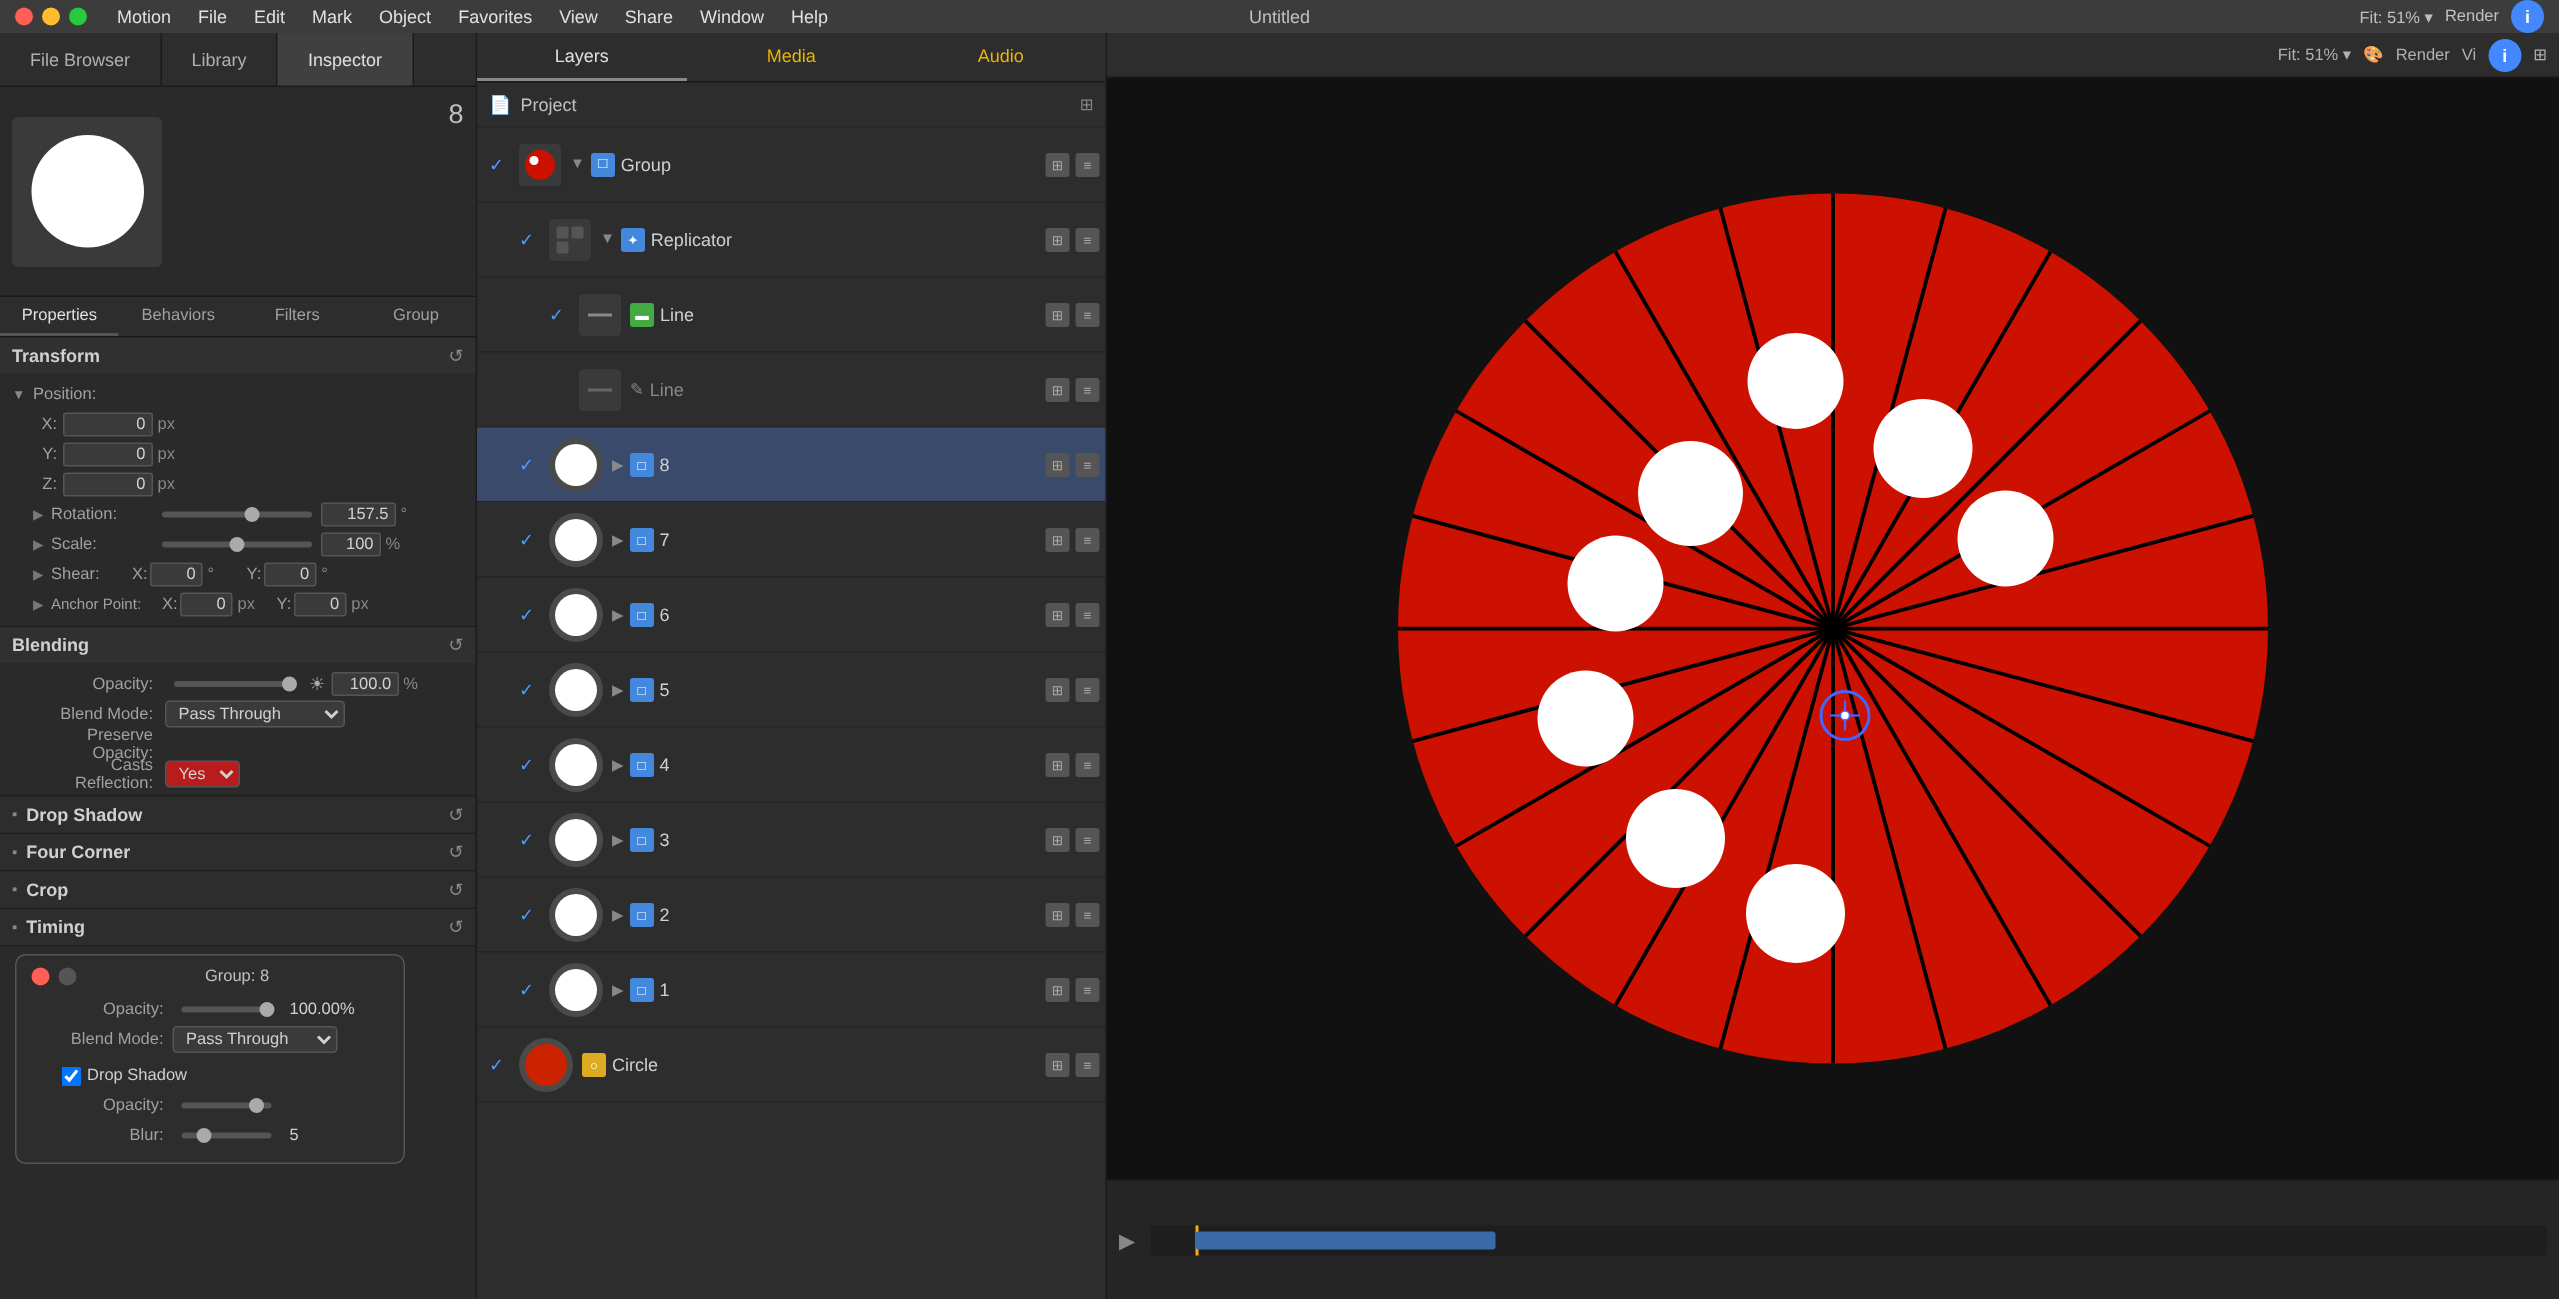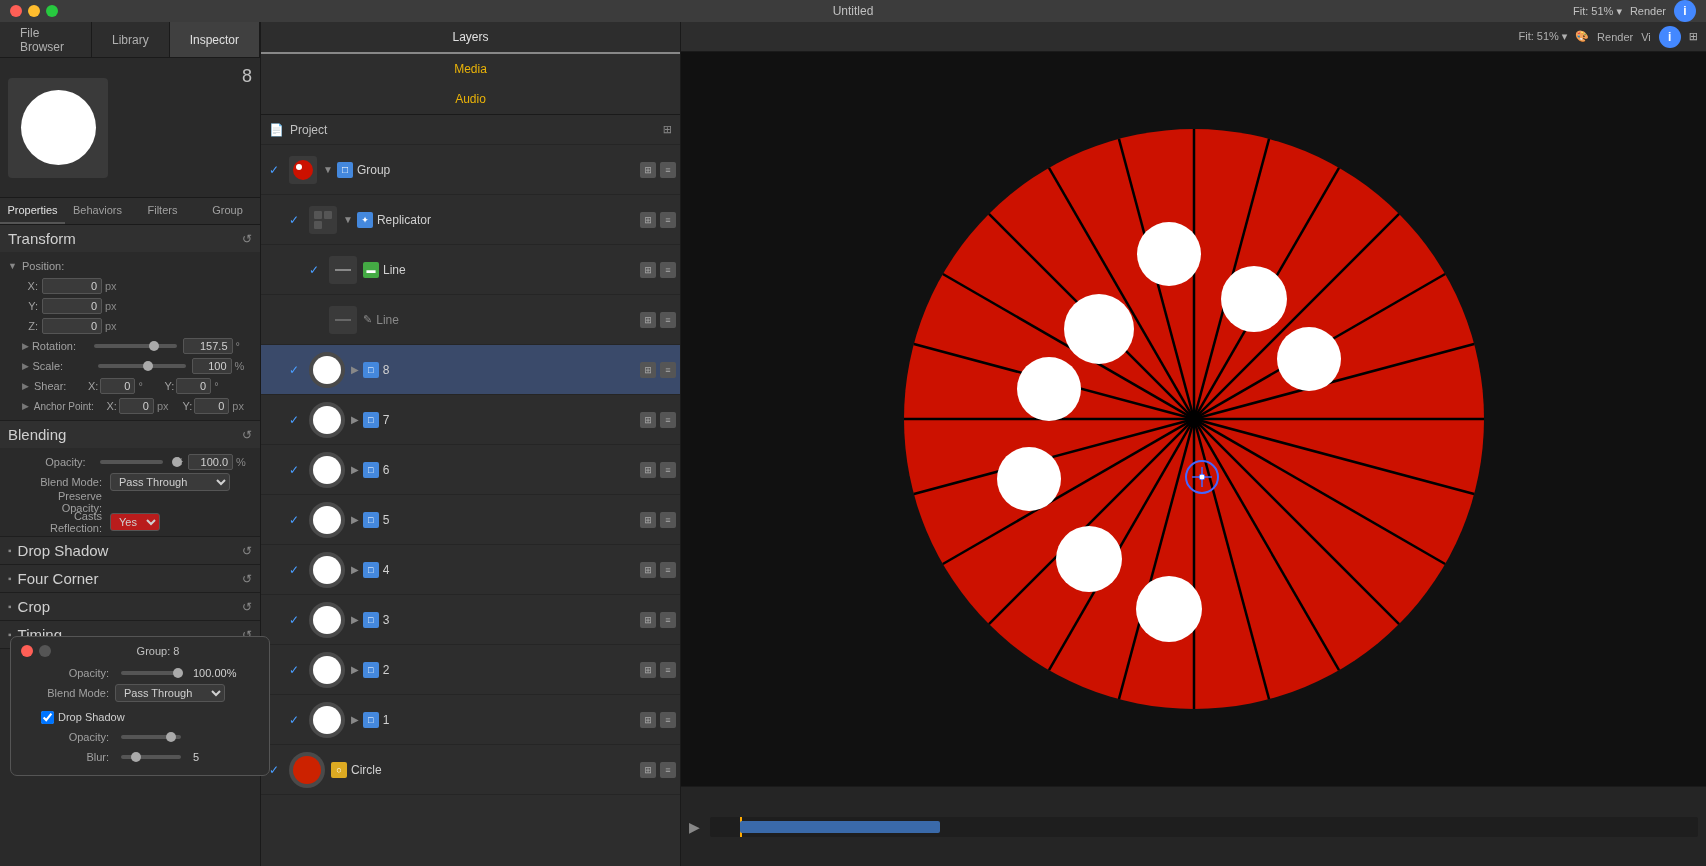--- a/index.html
+++ b/index.html
@@ -93,21 +93,21 @@
     }
 
     
     .content-area {
       flex: 1;
       display: flex;
     }
 
     
     .left-panel {
-      width: 261px;
+      width: 318px;
       background: #2a2a2a;
       display: flex;
       flex-direction: column;
       border-right: 1px solid #1a1a1a;
       justify-content: flex-end;
     }
 
     
     .preview-area {
       height: 140px;
@@ -176,22 +176,22 @@
     }
     .section-header {
       display: flex;
       align-items: center;
       padding: 5px 8px;
       background: #303030;
       cursor: pointer;
       user-select: none;
     }
     .section-title {
-      font-size: 15px;
-      font-weight: 400;
+      font-size: 12px;
+      font-weight: 700;
       color: #d0d0d0;
       flex: 1;
     }
     .section-toggle {
       color: #888;
       font-size: 10px;
       margin-right: 6px;
     }
     .section-reset {
       color: #888;
@@ -343,21 +343,20 @@
       width: 420px;
       background: #2d2d2d;
       display: flex;
       flex-direction: column;
       border-right: 1px solid #1a1a1a;
     }
     .layers-tabs {
       display: flex;
       background: #2d2d2d;
       border-bottom: 1px solid #1a1a1a;
-      flex-direction: column;
     }
     .layers-tab {
       flex: 1;
       text-align: center;
       padding: 8px 4px;
       font-size: 12px;
       color: #eab308;
       cursor: pointer;
     }
     .layers-tab.active {
@@ -547,20 +546,32 @@
     }
   </style>
 </head>
 <body>
 
 <div class="title-bar">
   <div class="title-bar-icons">
     <div class="tb-dot red"></div>
     <div class="tb-dot yellow"></div>
     <div class="tb-dot green"></div>
+  </div>
+  <div class="title-bar-menu">
+    <span>Motion</span>
+    <span>File</span>
+    <span>Edit</span>
+    <span>Mark</span>
+    <span>Object</span>
+    <span>Favorites</span>
+    <span>View</span>
+    <span>Share</span>
+    <span>Window</span>
+    <span>Help</span>
   </div>
   <div class="title-bar-title">Untitled</div>
   <div class="title-bar-right">
     <span>Fit: 51% ▾</span>
     <span>Render</span>
     <div class="info-icon">i</div>
   </div>
 </div>
 
 <div class="main-container">

